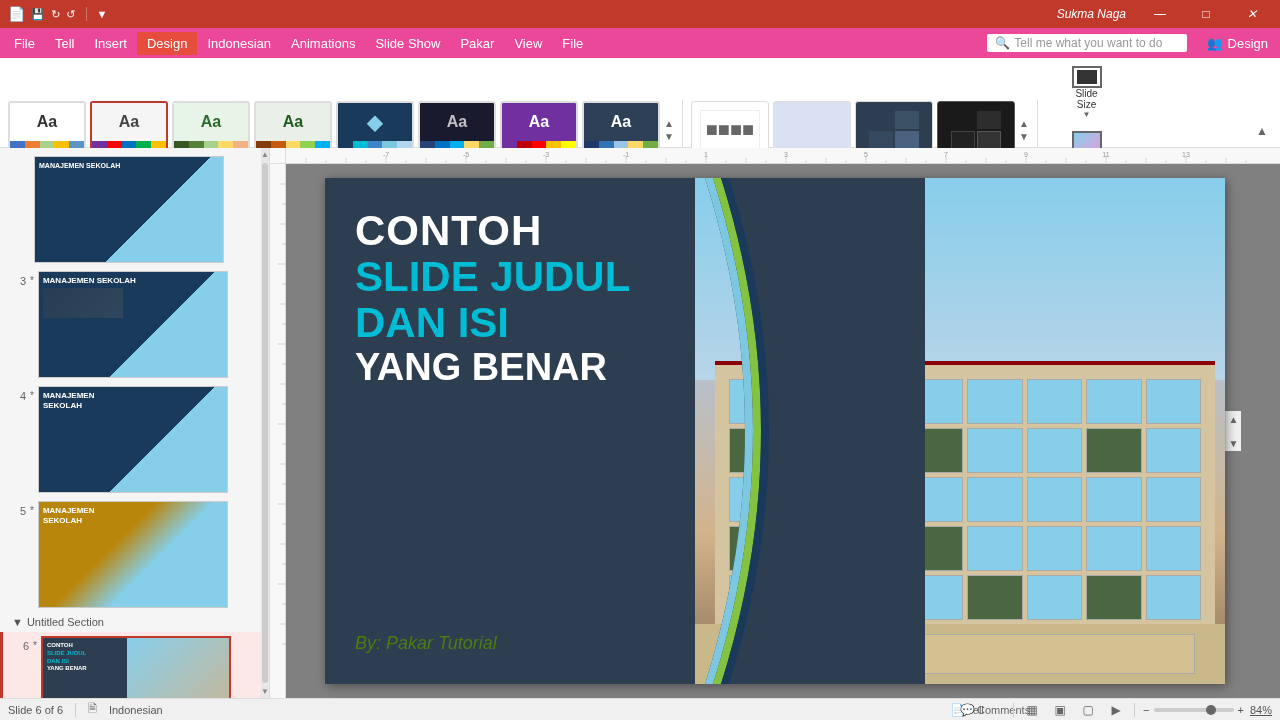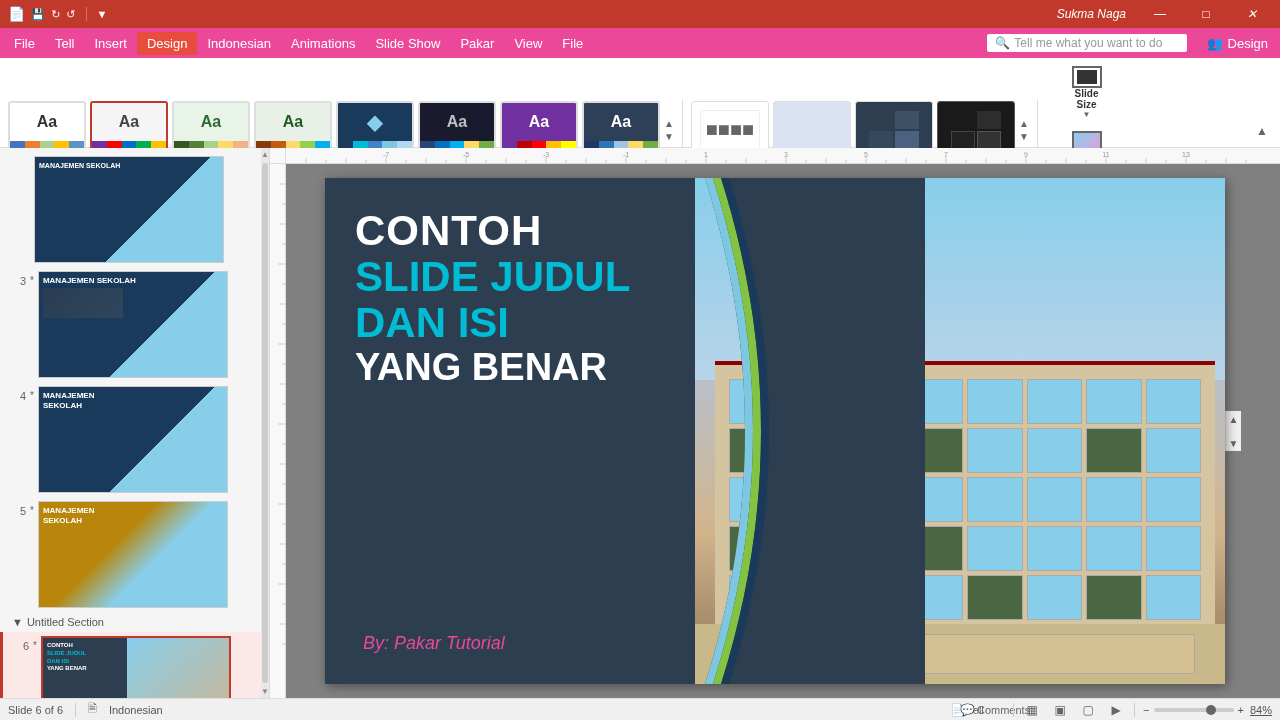--- a/index.html
+++ b/index.html
@@ -369,23 +369,23 @@
     .slide-title-line4 {
       font-size: 38px;
       font-weight: 800;
       color: white;
       text-transform: uppercase;
       line-height: 1.1;
     }
     .slide-subtitle {
       position: absolute;
       bottom: 30px;
-      left: 38px;
+      left: 30px;
       font-size: 18px;
-      color: #ec4899;
+      color: #4d7c0f;
       z-index: 10;
       font-style: italic;
     }
 
     
     #vscroll {
       width: 16px;
       background: #f0f0f0;
       border-left: 1px solid #ddd;
       display: flex;
@@ -650,21 +650,21 @@
       </div>
     </div>
 
     <div class="ribbon-divider"></div>
 
     <div id="ribbon-customize">
       <div class="ribbon-cmd-btn">
         <div style="width:30px; height:22px; border:2px solid #666; background:white; display:flex; align-items:center; justify-content:center;">
           <div style="width:20px; height:14px; background:#333;"></div>
         </div>
-        <span style="font-size:10px; color:#333; text-align:center; line-height:1.1;font-weight:bold;">Slide<br>Size</span>
+        <span style="font-size:10px; color:#333; text-align:center; line-height:1.1;">Slide<br>Size</span>
         <span style="font-size:8px; color:#666;">▼</span>
       </div>
       <div class="ribbon-cmd-btn">
         <div style="width:30px; height:22px; border:2px solid #666; background:linear-gradient(135deg,#87ceeb,#dda0dd); display:flex; align-items:center; justify-content:center;"></div>
         <span style="font-size:10px; color:#333; text-align:center; line-height:1.1;">Format<br>Background</span>
       </div>
       <div style="font-size:11px; color:#666; text-align:center; margin-top:2px;">Customize</div>
     </div>
 
     <div style="margin-left:auto;">

